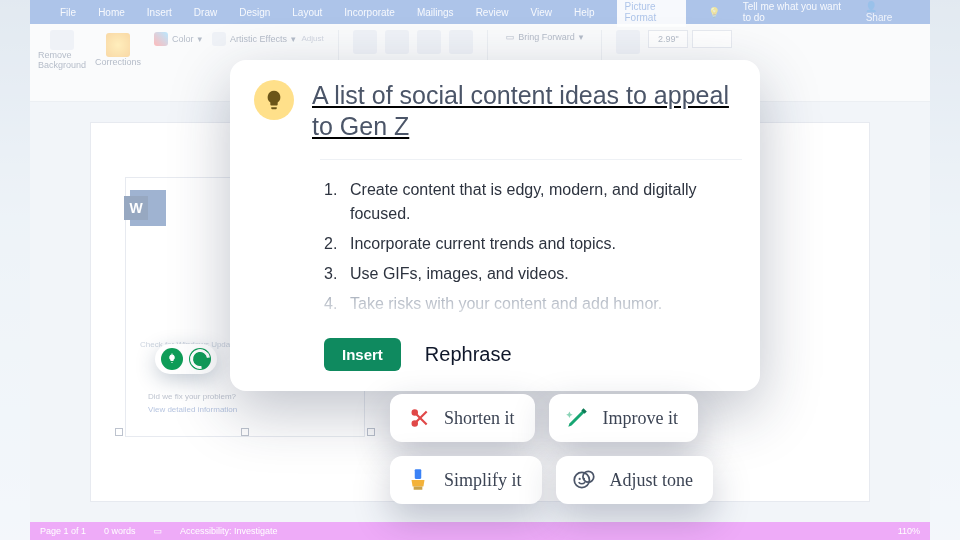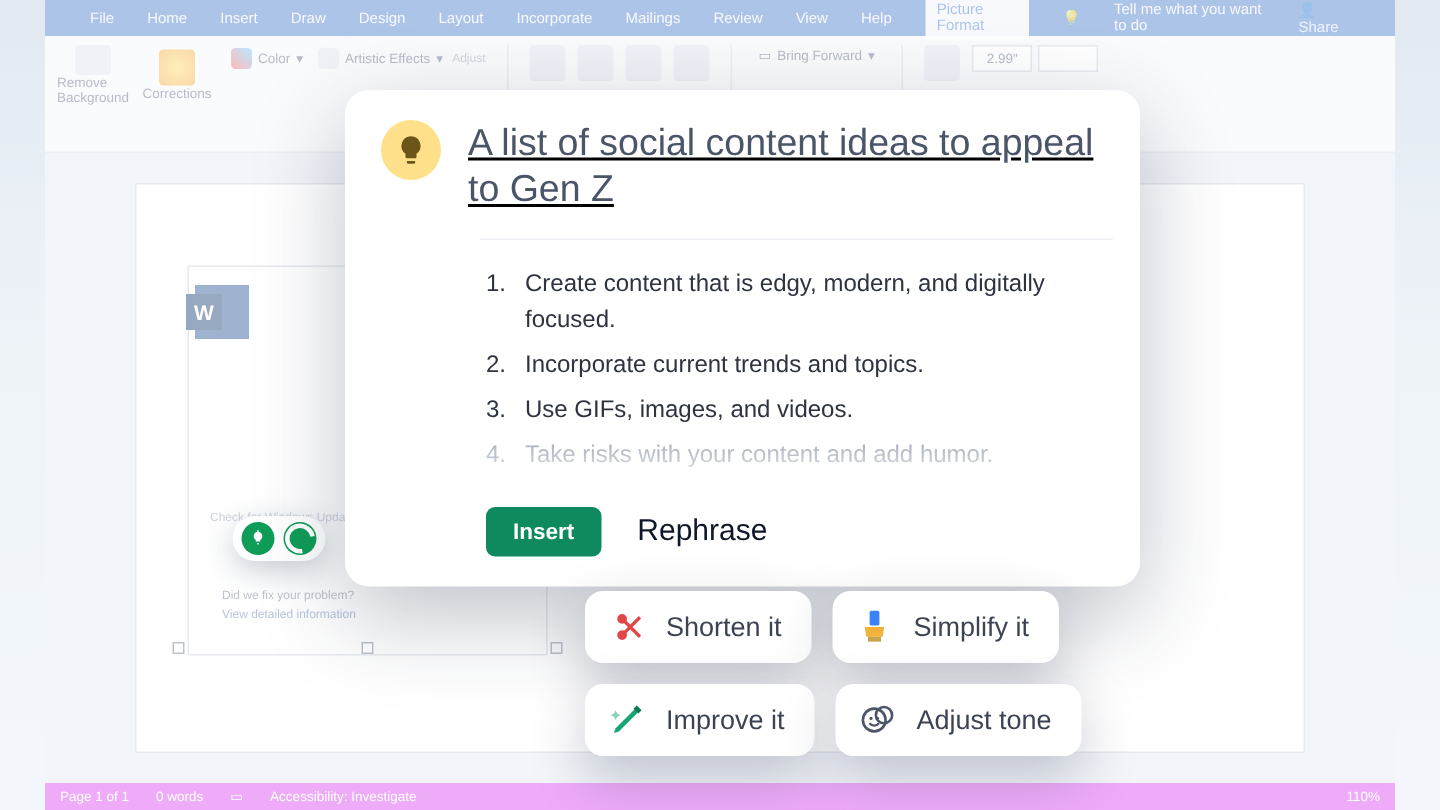--- a/index.html
+++ b/index.html
@@ -149,21 +149,21 @@
   .chips {
     position:absolute; z-index:22;
     left:390px; top:394px; width:440px;
     display:flex; flex-wrap:wrap; gap:14px;
   }
   .chip {
     background:#fff; border-radius:12px;
     box-shadow:0 14px 36px rgba(30,40,70,.25);
     display:flex; align-items:center; gap:12px;
     padding:10px 20px 10px 14px;
-    font-size:18px; color:#3c4454;
+    font-size:18px; color:#3c4454;font-family:Liberation Serif, serif;
   }
   .chip .ic { width:28px; height:28px; display:flex; align-items:center; justify-content:center;}
 </style>
 </head>
 <body>
 
 <div class="word-shell">
 
   <div class="titlebar">
     <span>File</span>
@@ -303,36 +303,36 @@
       <svg viewBox="0 0 24 24" width="26" height="26">
           <path fill="#e04848" d="M9 4a3 3 0 1 0 0 6 3 3 0 0 0 0-6zm0 10a3 3 0 1 0 0 6 3 3 0 0 0 0-6z"></path>
           <path stroke="#e04848" stroke-width="2" fill="none" d="M10 8l10 10M10 16l10-10"></path>
         </svg>
     </span>
     <span>Shorten it</span>
   </div>
   <div class="chip">
     <span class="ic">
       <svg viewBox="0 0 24 24" width="26" height="26">
+          <path d="M4 20l3-1 12-12-2-2L5 17z" fill="#17a673"></path>
+          <path d="M18 3l3 3-2 2-3-3z" fill="#0d7a55"></path>
+          <path d="M5 6l1 2 2 1-2 1-1 2-1-2-2-1 2-1z" fill="#8ad3b6"></path>
+        </svg>
+    </span>
+    <span>Improve it</span>
+  </div>
+  <div class="chip">
+    <span class="ic">
+      <svg viewBox="0 0 24 24" width="26" height="26">
           <rect x="9" y="2" width="6" height="9" rx="1" fill="#3b82f6"></rect>
           <path d="M6 12h12l-1 6H7z" fill="#f3b23a"></path>
           <rect x="8" y="18" width="8" height="3" fill="#caa24a"></rect>
         </svg>
     </span>
     <span>Simplify it</span>
-  </div>
-  <div class="chip">
-    <span class="ic">
-      <svg viewBox="0 0 24 24" width="26" height="26">
-          <path d="M4 20l3-1 12-12-2-2L5 17z" fill="#17a673"></path>
-          <path d="M18 3l3 3-2 2-3-3z" fill="#0d7a55"></path>
-          <path d="M5 6l1 2 2 1-2 1-1 2-1-2-2-1 2-1z" fill="#8ad3b6"></path>
-        </svg>
-    </span>
-    <span>Improve it</span>
   </div>
   <div class="chip">
     <span class="ic">
       <svg viewBox="0 0 24 24" width="26" height="26">
           <circle cx="10" cy="12" r="7" fill="none" stroke="#4b5568" stroke-width="1.6"></circle>
           <circle cx="16" cy="9" r="5" fill="none" stroke="#4b5568" stroke-width="1.6"></circle>
           <circle cx="8" cy="11" r="1" fill="#4b5568"></circle>
           <circle cx="12" cy="11" r="1" fill="#4b5568"></circle>
           <path d="M7 14q3 3 6 0" fill="none" stroke="#4b5568" stroke-width="1.4"></path>
         </svg>

